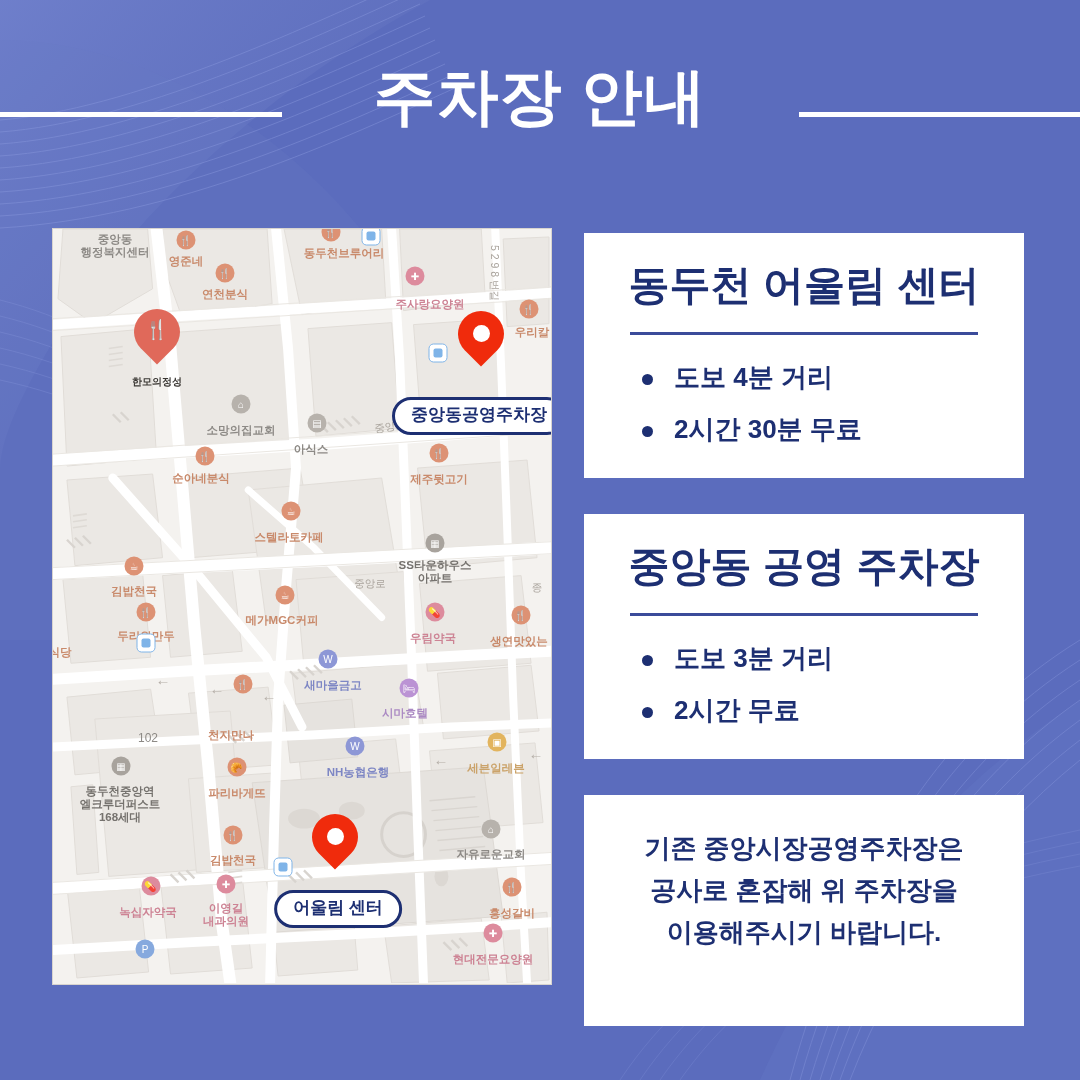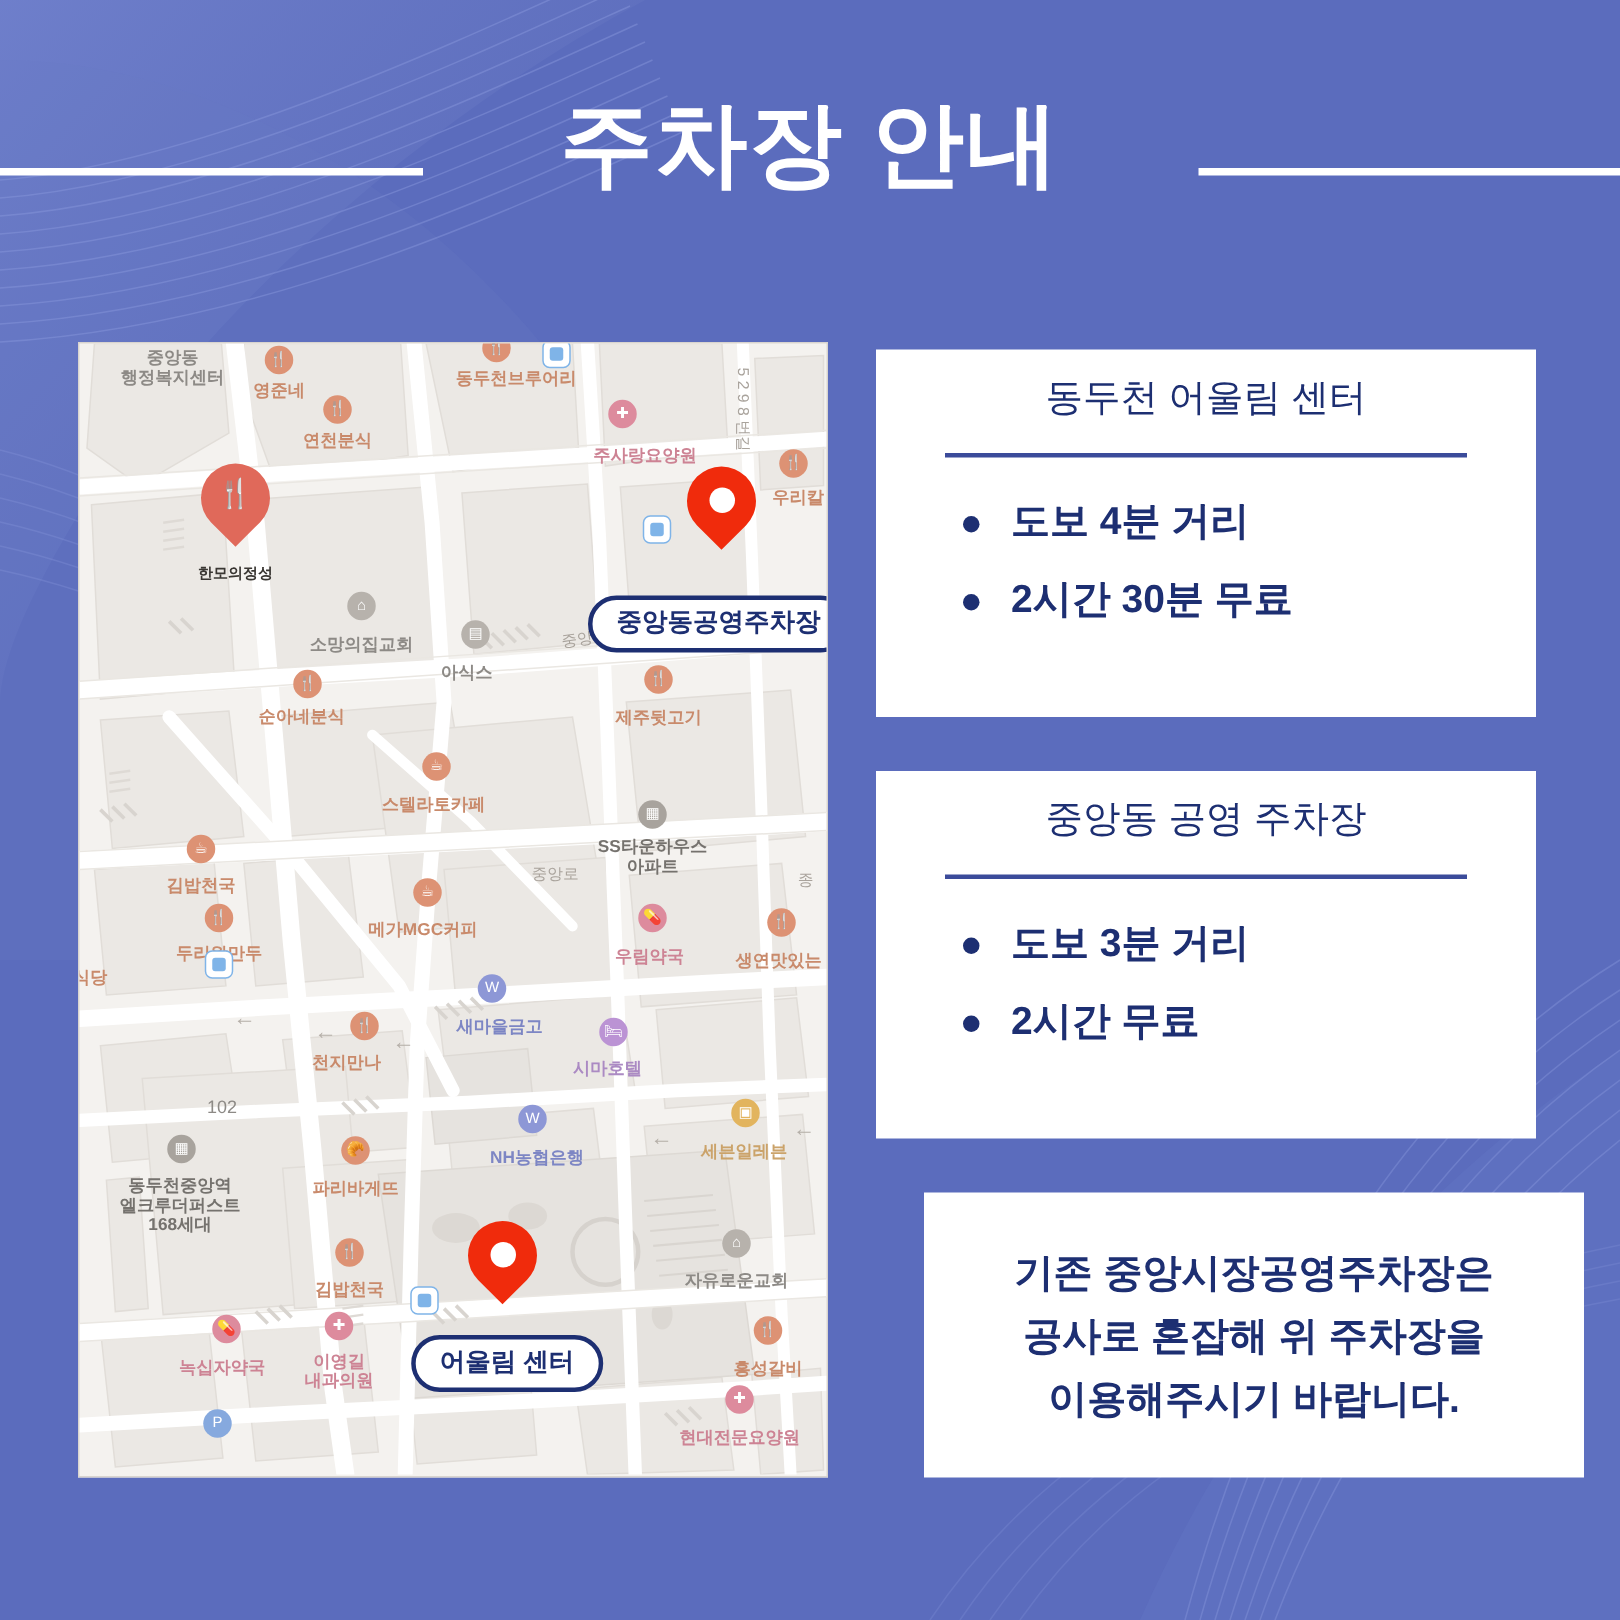--- a/index.html
+++ b/index.html
@@ -205,28 +205,28 @@
 
   
   .info-card {
     position: absolute;
     left: 584px;
     width: 440px;
     background: #ffffff;
   }
   #card-1 { top: 233px; height: 245px; }
   #card-2 { top: 514px; height: 245px; }
-  #card-3 { top: 795px; height: 190px; margin-left: 32px; }
+  #card-3 { top: 795px; height: 231px; }
 
   .card-title {
     text-align: center;
     color: #1d2f72;
-    font-size: 25px;
-    font-weight: normal;
-    padding-top: 17px;
+    font-size: 41px;
+    font-weight: bold;
+    padding-top: 28px;
     line-height: 1.2;
   }
   .card-rule {
     height: 3px;
     background: #3b4b9a;
     margin: 22px 46px 0;
   }
   .card-list {
     list-style: none;
     margin: 28px 0 0 58px;
@@ -485,21 +485,21 @@
       <div class="poi-dot t-med" style="left: 382px; top: 383px;">💊</div>
       <div class="map-label poi-med" style="left: 380px; top: 403px;">우림약국</div>
       <div class="poi-dot t-food" style="left: 468px; top: 386px;">🍴</div>
       <div class="map-label poi-food" style="left: 466px; top: 406px;">생연맛있는</div>
       <div class="map-label poi-food" style="left: 7px; top: 417px;">식당</div>
       <div class="poi-dot t-bank" style="left: 275px; top: 430px;">W</div>
       <div class="map-label poi-bank" style="left: 280px; top: 450px;">새마을금고</div>
       <div class="poi-dot t-hotel" style="left: 356px; top: 459px;">🛏</div>
       <div class="map-label poi-hotel" style="left: 352px; top: 478px;">시마호텔</div>
       <div class="poi-dot t-food" style="left: 190px; top: 455px;">🍴</div>
-      <div class="map-label poi-food" style="left: 178px; top: 474px;">천지만나</div>
+      <div class="map-label poi-food" style="left: 178px; top: 500px;">천지만나</div>
       <div class="map-label blocknum" style="left: 95px; top: 503px;">102</div>
       <div class="poi-dot t-bank" style="left: 302px; top: 517px;">W</div>
       <div class="map-label poi-bank" style="left: 305px; top: 537px;">NH농협은행</div>
       <div class="poi-dot t-store" style="left: 444px; top: 513px;">▣</div>
       <div class="map-label poi-store" style="left: 443px; top: 533px;">세븐일레븐</div>
       <div class="poi-dot t-cafe" style="left: 184px; top: 538px;">🥐</div>
       <div class="map-label poi-cafe" style="left: 184px; top: 558px;">파리바게뜨</div>
       <div class="poi-dot t-apt" style="left: 68px; top: 537px;">▦</div>
       <div class="map-label poi-apt" style="left: 67px; top: 556px;">동두천중앙역
 엘크루더퍼스트

